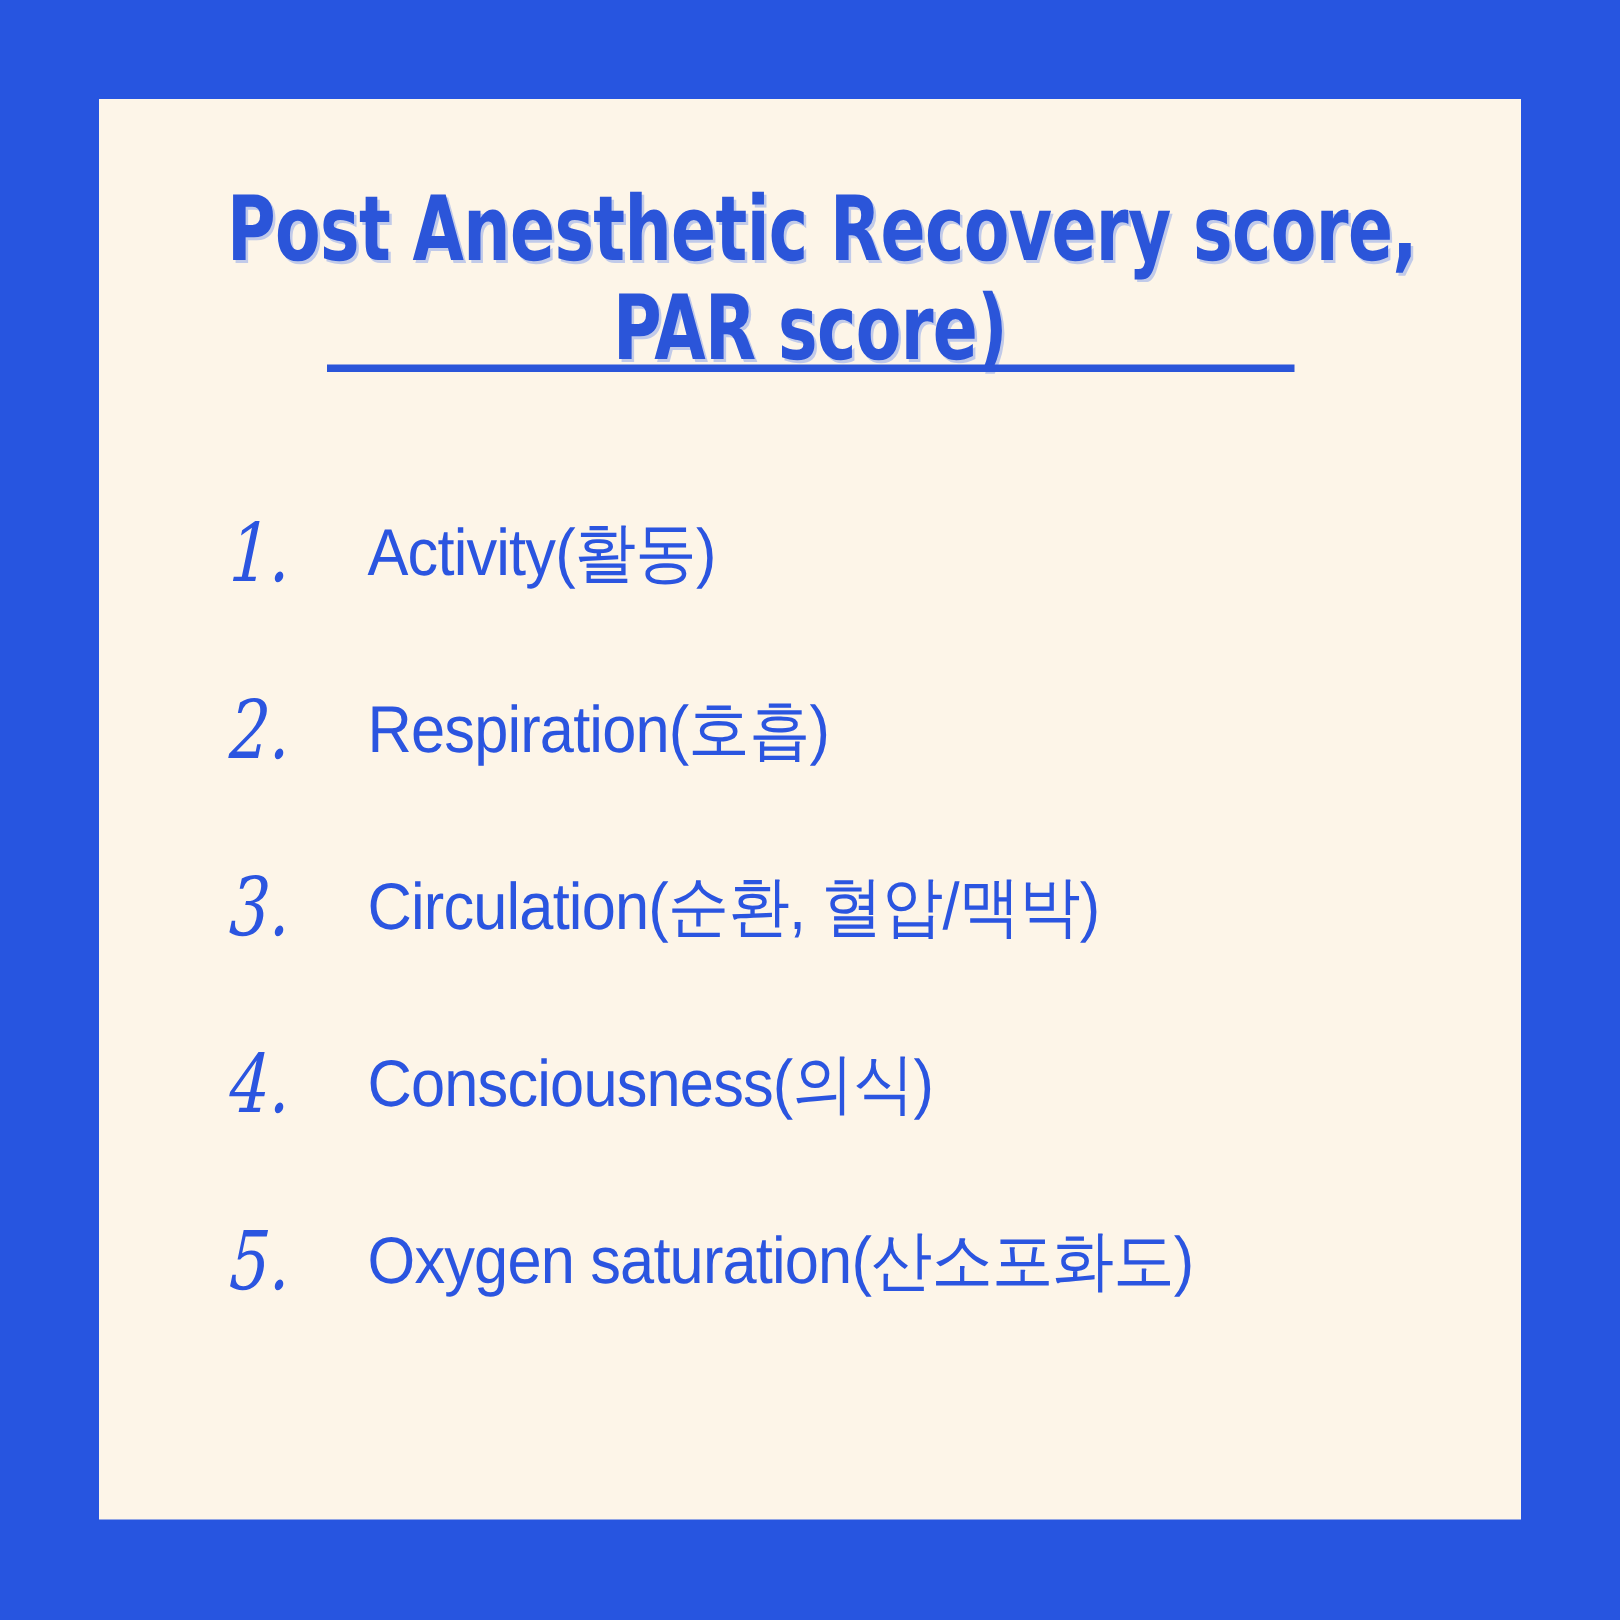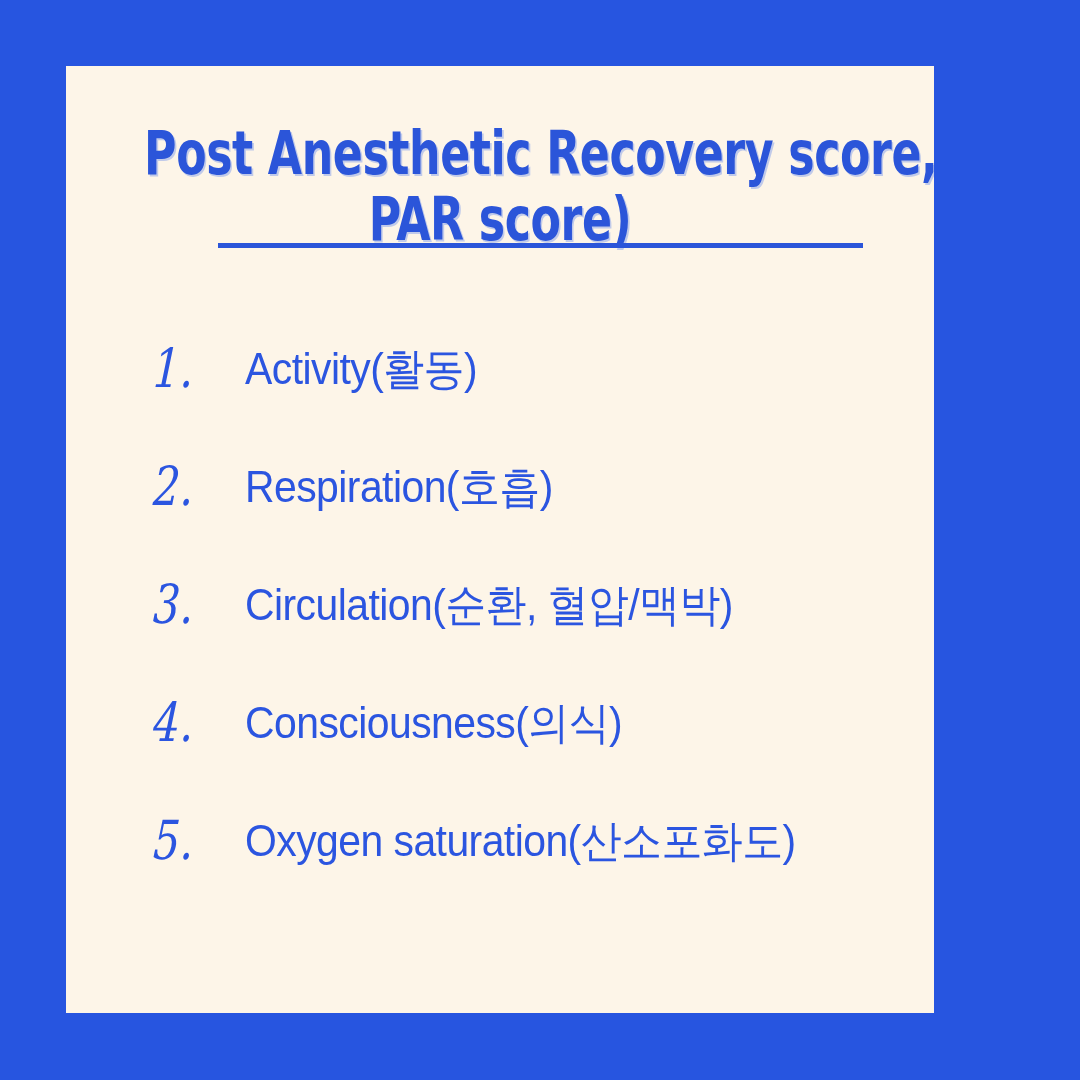--- a/index.html
+++ b/index.html
@@ -19,21 +19,21 @@
     width: 1080px;
     height: 1080px;
     background: #2755E0;
     box-sizing: border-box;
   }
 
   .card {
     position: absolute;
     left: 66px;
     top: 66px;
-    width: 868px;
+    width: 948px;
     height: 947px;
     background: #FDF5E8;
     box-sizing: border-box;
     overflow: hidden;
   }
 
   
   .title-block {
     position: absolute;
     left: 0;

